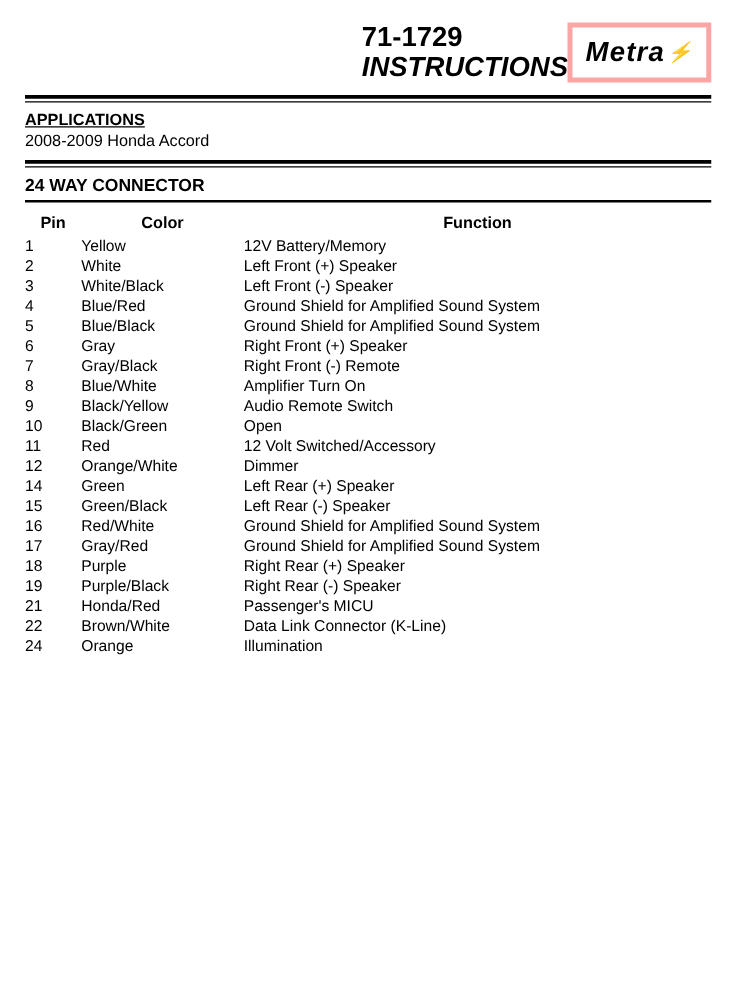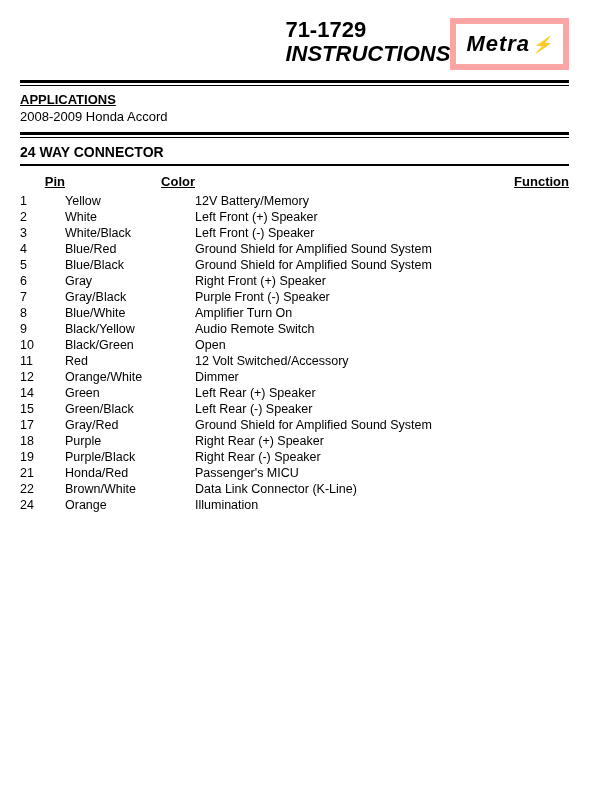--- a/index.html
+++ b/index.html
@@ -28,21 +28,21 @@
     }
     .title-block h2 {
       font-size: 22px;
       font-weight: bold;
       font-style: italic;
       line-height: 1.1;
     }
     .logo {
       display: flex;
       align-items: center;
-      border: 6px solid #fca5a5;
+      border: 4px solid #fca5a5;
       padding: 20px 10px;
       font-size: 22px;
       font-weight: bold;
       font-style: italic;
       letter-spacing: 1px;
       height: 44px;
     }
     .logo-arrow {
       font-size: 16px;
       margin-left: 2px;
@@ -77,23 +77,22 @@
       border-top: 2px solid #000;
       margin-bottom: 8px;
     }
     table {
       width: 100%;
       border-collapse: collapse;
     }
     table thead th {
       font-size: 13px;
       font-weight: bold;
-      text-align: right;
+      text-align: center;
       padding: 0 0 4px 0;
-      text-decoration: underline;
     }
     table thead th:first-child {
       width: 45px;
     }
     table thead th:nth-child(2) {
       width: 130px;
     }
     table tbody td {
       font-size: 12.5px;
       padding: 1px 0;
@@ -169,21 +168,21 @@
           <td>Ground Shield for Amplified Sound System</td>
         </tr>
         <tr>
           <td>6</td>
           <td>Gray</td>
           <td>Right Front  (+) Speaker</td>
         </tr>
         <tr>
           <td>7</td>
           <td>Gray/Black</td>
-          <td>Purple Front  (-) Speaker</td>
+          <td>Right Front  (-) Remote</td>
         </tr>
         <tr>
           <td>8</td>
           <td>Blue/White</td>
           <td>Amplifier Turn On</td>
         </tr>
         <tr>
           <td>9</td>
           <td>Black/Yellow</td>
           <td>Audio Remote Switch</td>
@@ -207,20 +206,25 @@
           <td>14</td>
           <td>Green</td>
           <td>Left Rear (+) Speaker</td>
         </tr>
         <tr>
           <td>15</td>
           <td>Green/Black</td>
           <td>Left Rear (-) Speaker</td>
         </tr>
         <tr>
+          <td>16</td>
+          <td>Red/White</td>
+          <td>Ground Shield for Amplified Sound System</td>
+        </tr>
+        <tr>
           <td>17</td>
           <td>Gray/Red</td>
           <td>Ground Shield for Amplified Sound System</td>
         </tr>
         <tr>
           <td>18</td>
           <td>Purple</td>
           <td>Right Rear (+) Speaker</td>
         </tr>
         <tr>

